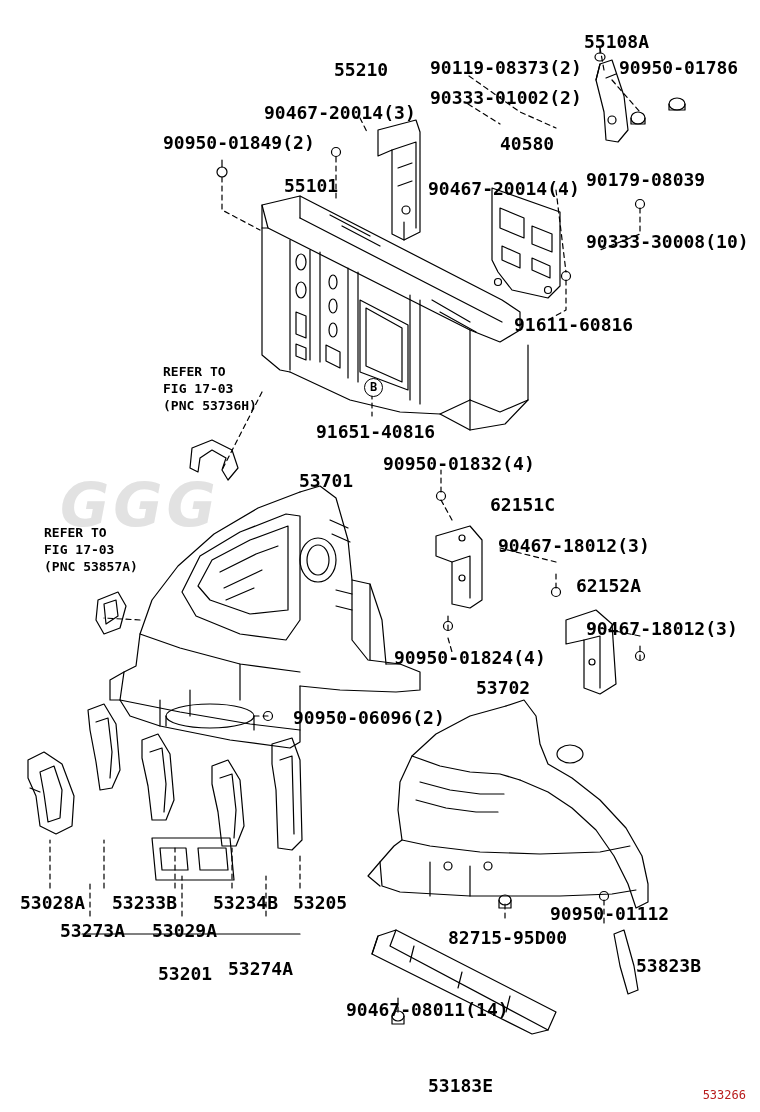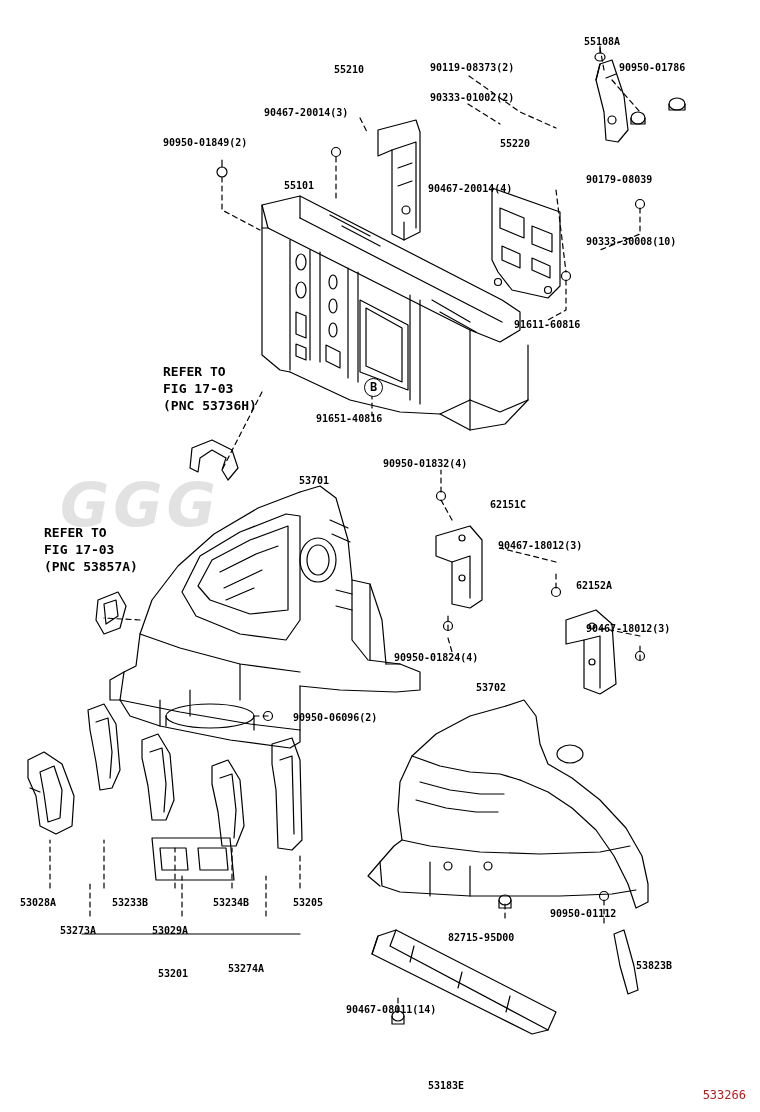--- a/index.html
+++ b/index.html
@@ -11,21 +11,21 @@
     position: relative;
     width: 760px;
     height: 1112px;
     background: #ffffff;
     overflow: hidden;
     font-family: "DejaVu Sans Mono", "Liberation Mono", monospace;
   }
   .lbl {
     position: absolute;
     font-family: "DejaVu Sans Mono", "Liberation Mono", monospace;
-    font-size: 10px;
+    font-size: 18px;
     font-weight: bold;
     color: #000000;
     white-space: pre;
     letter-spacing: 0px;
     line-height: 15px;
   }
   .lbl.refer { font-size: 13px; line-height: 17px; }
   .wm {
     position: absolute;
     font-family: "DejaVu Sans", "Liberation Sans", sans-serif;
@@ -285,31 +285,31 @@
 
   <div class="circ-b" style="left:364px; top:378px;">B</div>
 
   <div id="labels">
       <div class="lbl" style="left: 584px; top: 34px;">55108A</div>
       <div class="lbl" style="left: 430px; top: 60px;">90119-08373(2)</div>
       <div class="lbl" style="left: 619px; top: 60px;">90950-01786</div>
       <div class="lbl" style="left: 334px; top: 62px;">55210</div>
       <div class="lbl" style="left: 430px; top: 90px; text-align: center;">90333-01002(2)</div>
       <div class="lbl" style="left: 264px; top: 105px;">90467-20014(3)</div>
-      <div class="lbl" style="left: 500px; top: 136px;">55220</div>
+      <div class="lbl" style="left: 500px; top: 136px;">40580</div>
       <div class="lbl" style="left: 163px; top: 135px;">90950-01849(2)</div>
       <div class="lbl" style="left: 586px; top: 172px;">90179-08039</div>
       <div class="lbl" style="left: 428px; top: 181px;">90467-20014(4)</div>
       <div class="lbl" style="left: 284px; top: 178px;">55101</div>
       <div class="lbl" style="left: 586px; top: 234px;">90333-30008(10)</div>
       <div class="lbl" style="left: 514px; top: 317px;">91611-60816</div>
       <div class="lbl refer" style="left: 163px; top: 363px;">REFER TO
 FIG 17-03
 (PNC 53736H)</div>
-      <div class="lbl" style="left: 316px; top: 411px;">91651-40816</div>
+      <div class="lbl" style="left: 316px; top: 424px;">91651-40816</div>
       <div class="lbl" style="left: 383px; top: 456px;">90950-01832(4)</div>
       <div class="lbl" style="left: 299px; top: 473px;">53701</div>
       <div class="lbl" style="left: 490px; top: 497px;">62151C</div>
       <div class="lbl refer" style="left: 44px; top: 524px;">REFER TO
 FIG 17-03
 (PNC 53857A)</div>
       <div class="lbl" style="left: 498px; top: 538px;">90467-18012(3)</div>
       <div class="lbl" style="left: 576px; top: 578px; text-align: right;">62152A</div>
       <div class="lbl" style="left: 586px; top: 621px;">90467-18012(3)</div>
       <div class="lbl" style="left: 394px; top: 650px;">90950-01824(4)</div>

